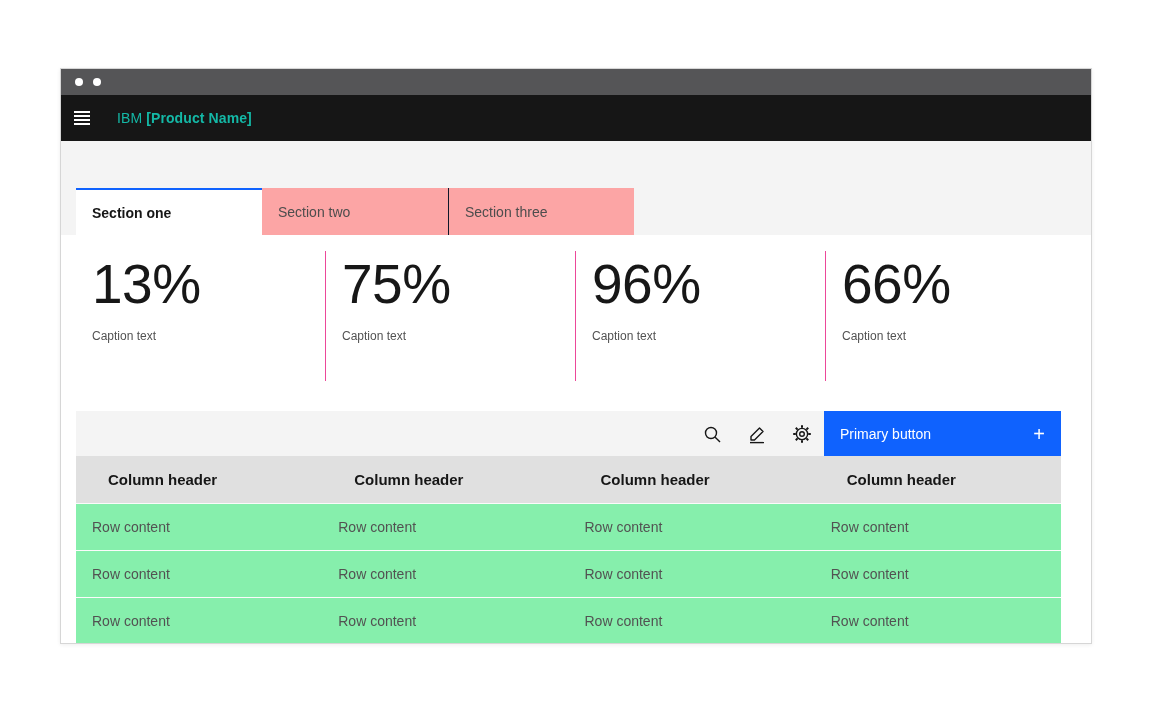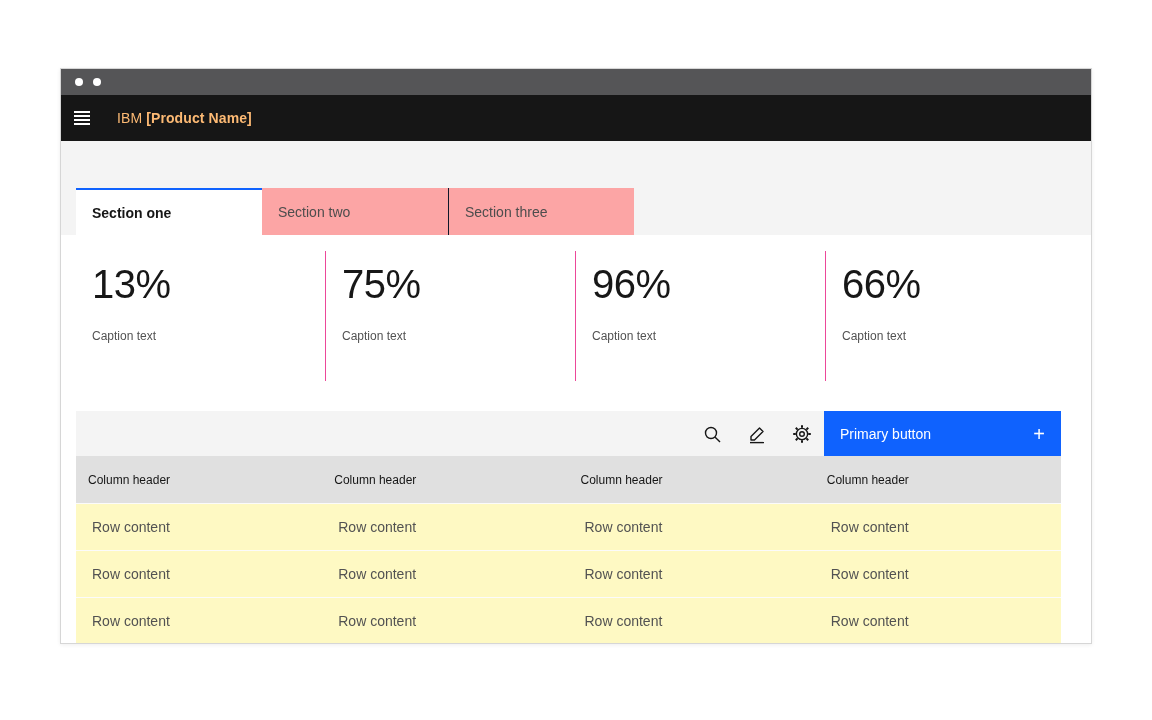--- a/index.html
+++ b/index.html
@@ -13,56 +13,56 @@
     display:flex; flex-direction:column; overflow:hidden;
   }
 
   
   .titlebar { height:26px; background:#555557; display:flex; align-items:center; padding-left:14px; flex:none; }
   .dot { width:8px; height:8px; border-radius:50%; background:#ffffff; margin-right:10px; }
 
   
   .appheader { height:46px; background:#161616; display:flex; align-items:center; flex:none; }
   .menu-btn { width:42px; height:46px; display:flex; align-items:center; justify-content:center; cursor:pointer; }
-  .app-title { color:#fdba74; font-size:14px; letter-spacing:.1px; margin-left:14px; white-space:pre; }
+  .app-title { color:#14b8a6; font-size:14px; letter-spacing:.1px; margin-left:14px; white-space:pre; }
   .app-title .brand { font-weight:400; }
   .app-title .product { font-weight:700; }
 
   
   .content { flex:1; background:#f4f4f4; display:flex; flex-direction:column; overflow:hidden; }
 
   .tabs { display:flex; margin:47px 0 0 15px; height:47px; flex:none; }
   .tab { width:186px; font-size:14px; color:#4d4d4d; background:#fca5a5;
          display:flex; align-items:center; padding:0 16px; cursor:pointer; }
   .tab.active { background:#ffffff; color:#161616; font-weight:700; border-top:2px solid #0f62fe; }
   .tab.divided { border-left:1px solid #0f172a; }
 
   .panel { flex:1; background:#ffffff; overflow:hidden; }
 
   
   .stats { display:flex; margin:16px 16px 0 15px; height:130px; }
   .stat { flex:1; padding:4px 16px 0; }
   .stat + .stat { border-left:1px solid #ec4899; }
-  .stat-value { font-size:40px; line-height:58px; font-weight:300; color:#171717; letter-spacing:-.5px; }
+  .stat-value { font-size:55px; line-height:58px; font-weight:300; color:#171717; letter-spacing:-.5px; }
   .stat-caption { font-size:12px; color:#525252; margin-top:16px; }
 
   
   .table-area { margin:30px 0 0 15px; width:985px; }
   .toolbar { height:45px; background:#f4f4f4; display:flex; align-items:stretch; }
   .toolbar-spacer { flex:1; }
   .icon-btn { width:45px; display:flex; align-items:center; justify-content:center; cursor:pointer; }
   .primary-btn { width:237px; background:#0f62fe; color:#ffffff; border:none; display:flex;
                  align-items:center; padding:12px 16px; font-size:14px; cursor:pointer;
                  font-family:inherit; }
   .primary-btn .label { flex:1; text-align:left; }
   .primary-btn .plus { font-size:20px; font-weight:300; line-height:1; }
 
   .thead { display:flex; height:47px; background:#e0e0e0; align-items:center; }
-  .th { width:25%; padding-left:12px; font-size:12px; font-weight:400; color:#161616; }
-  .trow { display:flex; height:47px; background:#fef9c3; align-items:center; border-top:1px solid #fbfbfb; }
+  .th { width:25%; padding-left:32px; font-size:15px; font-weight:700; color:#161616; }
+  .trow { display:flex; height:47px; background:#86efac; align-items:center; border-top:1px solid #fbfbfb; }
   .td { width:25%; padding-left:16px; font-size:14px; color:#525252; }
 
   svg { display:block; }
 </style>
 </head>
 <body>
 
 <div class="page">
   <div class="window">
 

